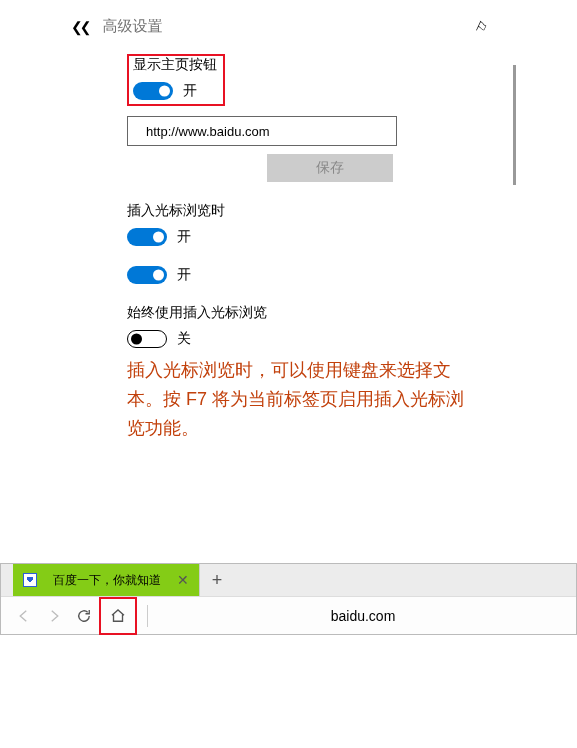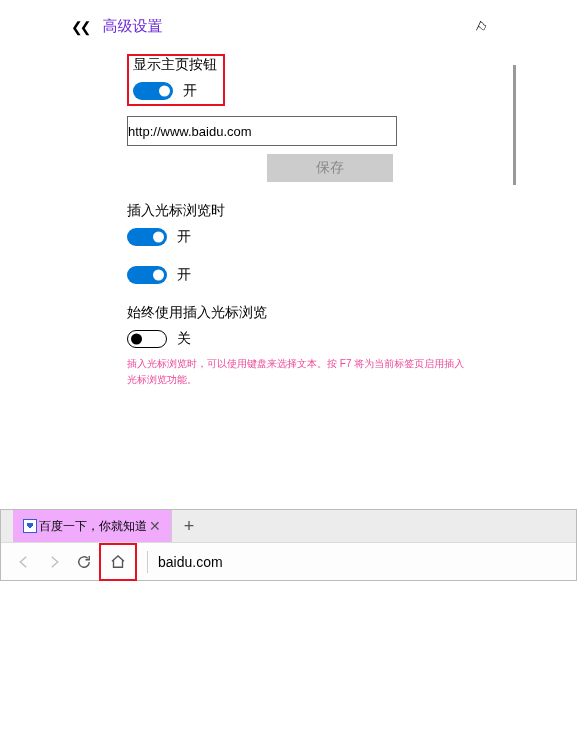--- a/index.html
+++ b/index.html
@@ -1,53 +1,53 @@
 <!DOCTYPE html>
 <html><head>
 <meta charset="utf-8">
 <style>
   * { box-sizing: border-box; margin: 0; padding: 0; }
   body { font-family: "Microsoft YaHei", "Segoe UI", sans-serif; font-size: 13px; background: #fff; color: #000; width: 577px; }
 
   .settings-panel { position: relative; margin: 8px 56px 0 56px; border: 1px solid #fff; }
   .settings-header { display: flex; align-items: center; padding: 8px 12px 8px 14px; }
   .back-arrows { font-size: 14px; color: #000; margin-right: 14px; cursor: pointer; letter-spacing: -3px; }
-  .settings-title { font-size: 15px; color: #6d28d9; flex: 1; }
+  .settings-title { font-size: 15px; color: #737373; flex: 1; }
   .pin-icon { font-size: 14px; color: #000; cursor: pointer; transform: rotate(25deg); display:inline-block; margin-right: 20px;}
   .scrollbar { position: absolute; right: 4px; top: 56px; width: 3px; height: 120px; background: #999; }
 
   .settings-body { padding: 10px 50px 20px 70px; }
   .setting-group { margin-bottom: 20px; }
   .setting-label { font-size: 14px; color: #000; display: block; margin-bottom: 8px; }
 
   .red-box { border: 2px solid #e81123; padding: 0 6px 4px 4px; display: inline-block; }
   .toggle-row { display: flex; align-items: center; gap: 10px; }
   .toggle { width: 40px; height: 18px; border-radius: 10px; position: relative; display: inline-block; cursor: pointer; }
   .toggle.on { background: #0078d7; }
   .toggle.off { background: #fff; border: 1.5px solid #000; }
   .toggle .knob { width: 11px; height: 11px; border-radius: 50%; position: absolute; top: 50%; transform: translateY(-50%); }
   .toggle.on .knob { background: #fff; right: 3px; }
   .toggle.off .knob { background: #000; left: 3px; }
   .toggle-label { font-size: 14px; color: #000; }
 
-  .url-input { width: 270px; height: 30px; border: 1.5px solid #666; padding: 0 0; font-size: 13px; font-family: inherit; margin-top: 10px; outline: none; }
+  .url-input { width: 270px; height: 30px; border: 1.5px solid #666; padding: 0 18px; font-size: 13px; font-family: inherit; margin-top: 10px; outline: none; }
   .save-btn { width: 126px; height: 28px; background: #ccc; color: #888; border: none; font-size: 14px; font-family: inherit; display: block; margin: 8px 0 0 140px; cursor: default; }
 
-  .desc { font-size: 10px; color: #ec4899; line-height: 1.6; margin-top: 8px; }
+  .desc { font-size: 18px; color: #c2410c; line-height: 1.6; margin-top: 8px; }
 
   .browser-bar { margin-top: 80px; border: 1px solid #bbb; background: #f2f2f2; }
   .tab-row { display: flex; align-items: center; height: 32px; padding-left: 12px; background: #ececec; }
-  .tab { display: flex; align-items: center; background: #f0abfc; height: 32px; padding: 0 10px; gap: 2px; border-right: 1px solid #ccc; }
+  .tab { display: flex; align-items: center; background: #84cc16; height: 32px; padding: 0 10px; gap: 16px; border-right: 1px solid #ccc; }
   .favicon { width: 14px; height: 14px; border: 1px solid #2b5fd9; display: inline-block; position: relative; background:#fff;}
   .favicon::after { content:""; position:absolute; inset:2px; background: radial-gradient(circle, #2b5fd9 35%, transparent 36%), radial-gradient(circle at 30% 30%, #2b5fd9 20%, transparent 21%), radial-gradient(circle at 70% 30%, #2b5fd9 20%, transparent 21%); }
   .tab-title { font-size: 12px; }
   .tab-close { font-size: 14px; color: #555; cursor: pointer; }
   .new-tab { font-size: 18px; color: #555; padding: 0 12px; cursor: pointer; }
 
-  .nav-row { display: flex; align-items: center; height: 38px; padding: 0 8px; background: #fdfdfd; border-top: 1px solid #ddd; }
+  .nav-row { display: flex; align-items: center; height: 38px; padding: 0 8px; background: #fdfdfd; border-top: 1px solid #ddd; text-align: center; }
   .nav-btn { width: 30px; height: 30px; display: flex; align-items: center; justify-content: center; color: #555; cursor: pointer; }
   .nav-btn.disabled { color: #bdbdbd; }
   .nav-btn svg { width: 18px; height: 18px; }
   .home-box { border: 2px solid #e81123; padding: 2px; }
   .divider { width: 1px; height: 22px; background: #ccc; margin: 0 10px; }
   .address { font-size: 14px; color: #000; flex: 1; }
 </style>
 </head>
 <body>
 

